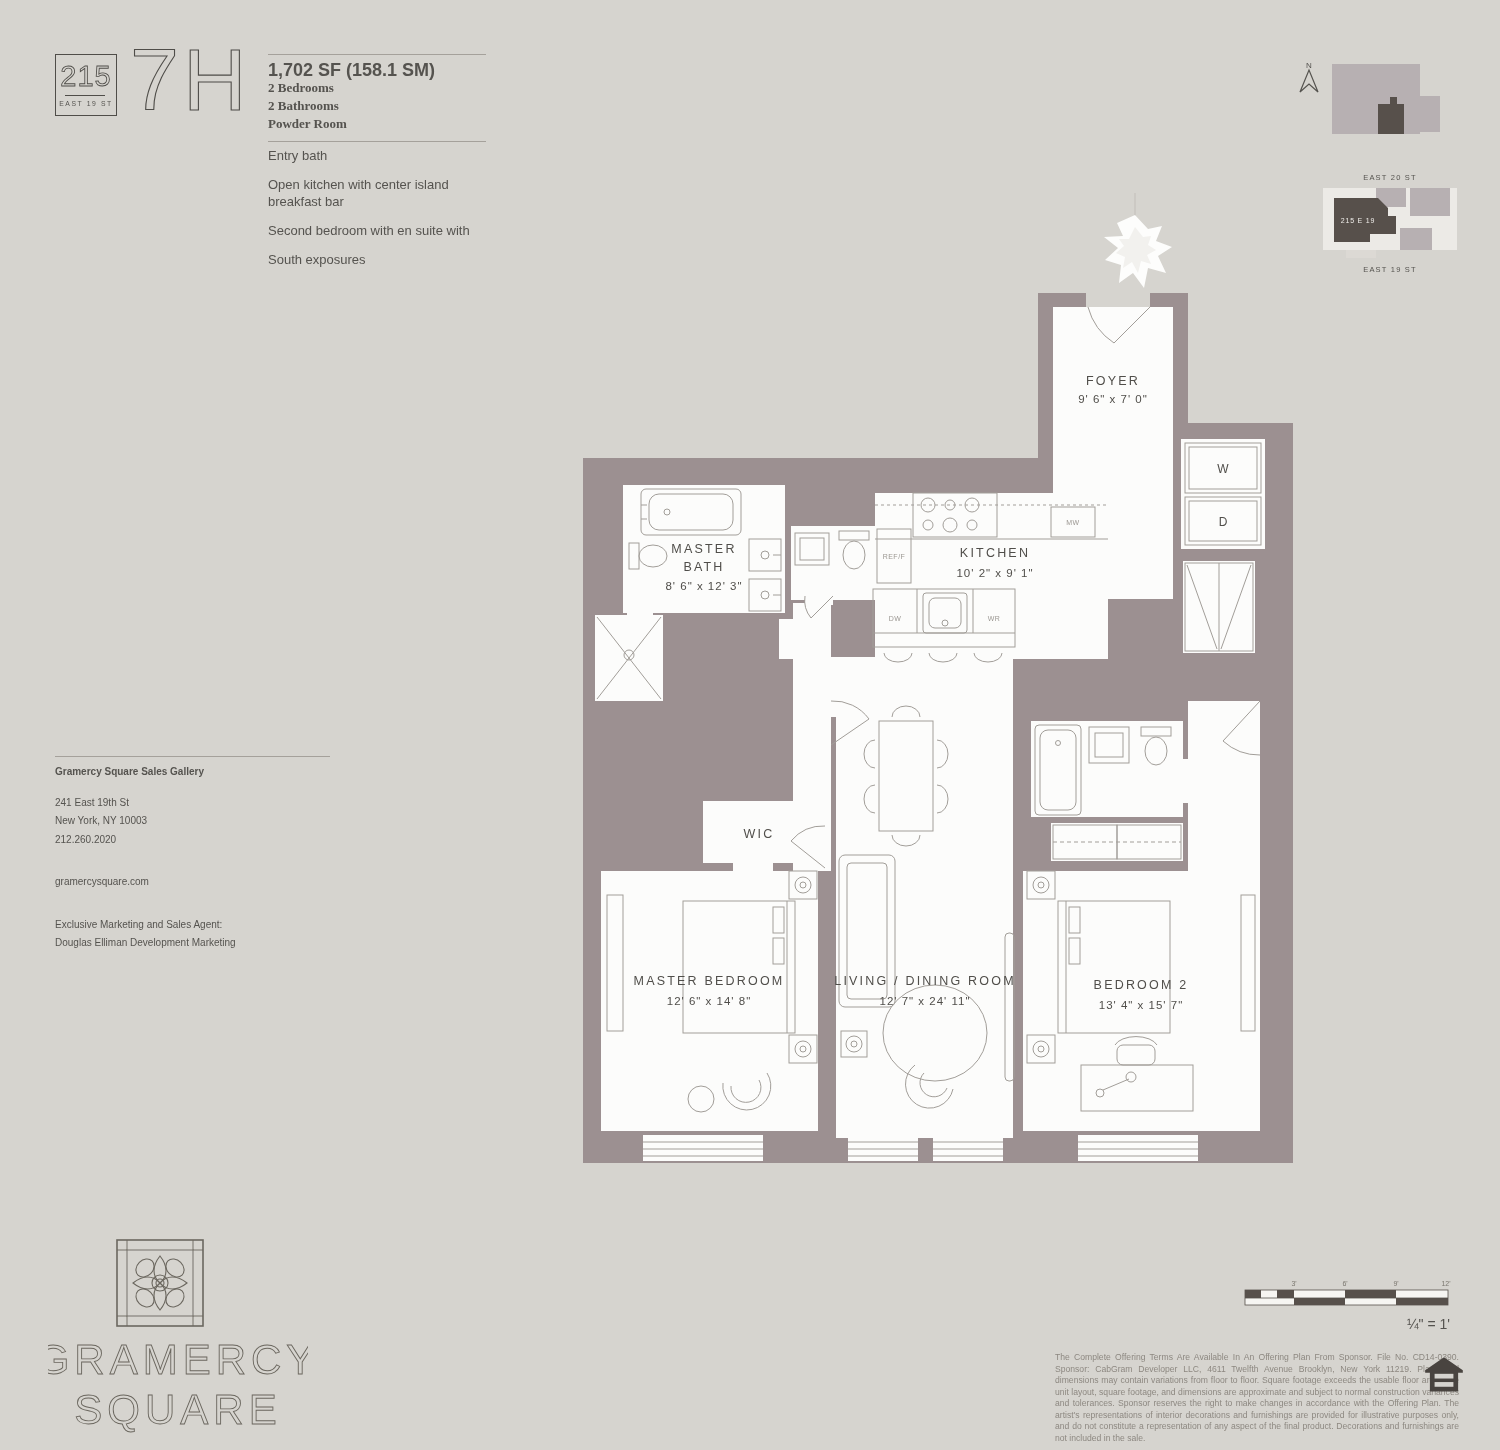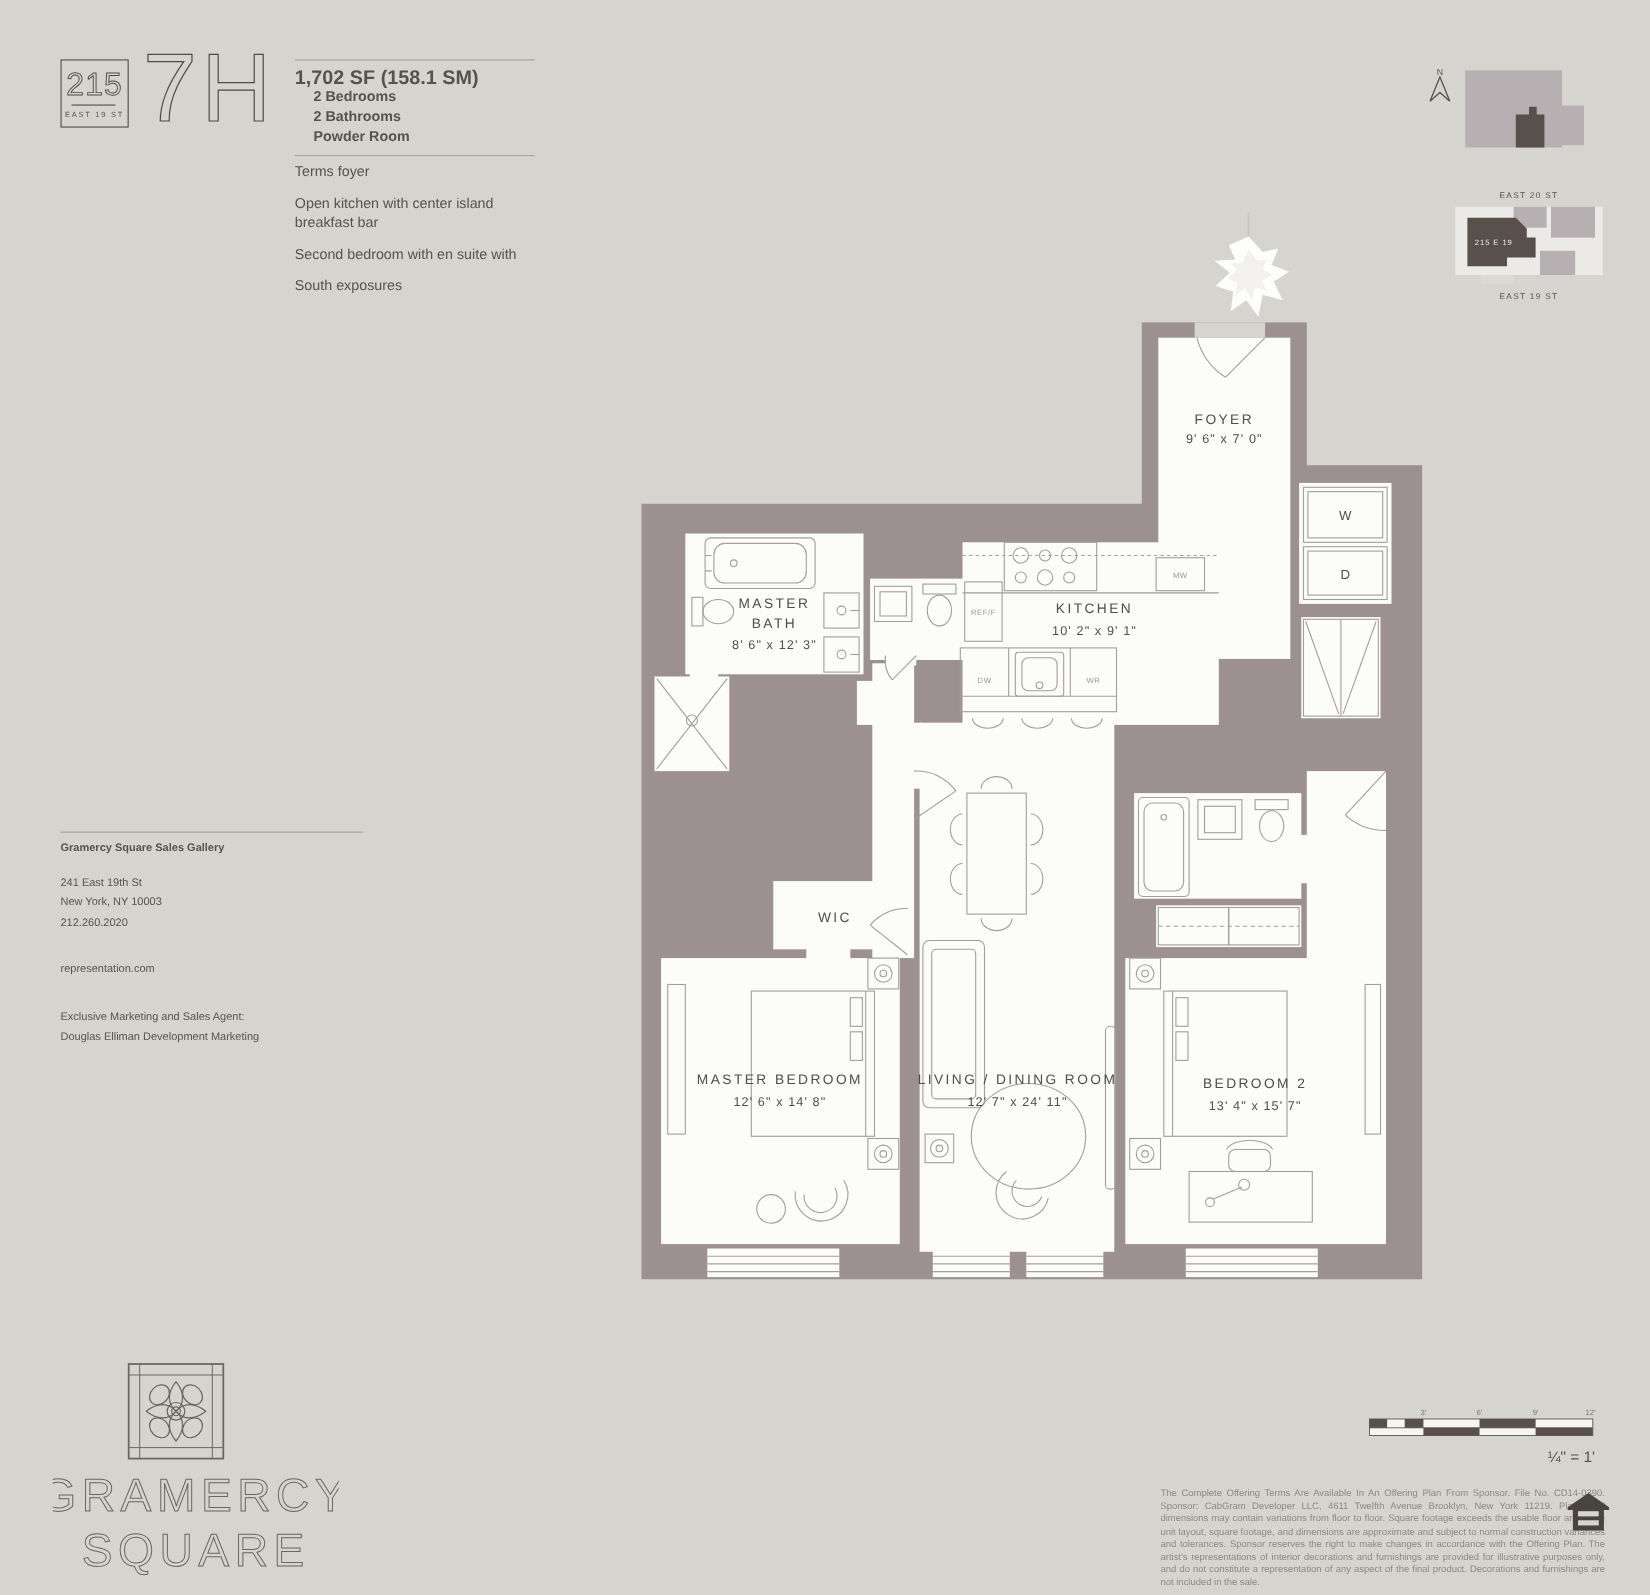--- a/index.html
+++ b/index.html
@@ -39,29 +39,29 @@
   <div class="abs" style="left:9px;top:40px;width:40px;height:1px;background:#4f4d49;"></div>
   <div class="addr-street">EAST 19 ST</div>
 </div>
 
 <svg class="abs" style="left:130px;top:46px;" width="110" height="75">
   <text x="0" y="64" style="font-size:88px;letter-spacing:4px;font-family:'Liberation Sans',sans-serif" fill="none" stroke="#4f4d49" stroke-width="1.1">7H</text>
 </svg>
 
 <div class="abs rule" style="left:268px;top:54px;width:218px;"></div>
 <div class="abs area" style="left:268px;top:61px;">1,702 SF (158.1 SM)</div>
-<div class="abs specs" style="left:285px;top:79px;">
+<div class="abs specs" style="left:268px;top:79px;font-family:Liberation Serif, serif;">
   <div>2 Bedrooms</div>
   <div>2 Bathrooms</div>
   <div>Powder Room</div>
 </div>
 
 <div class="abs rule" style="left:268px;top:141px;width:218px;"></div>
 <div class="abs features" style="left:268px;top:147px;">
-  <div>Terms foyer</div>
+  <div>Entry bath</div>
   <div>Open kitchen with center island breakfast bar</div>
   <div>Second bedroom with en suite with</div>
   <div>South exposures</div>
 </div>
 
 <svg class="abs" style="left:1296px;top:56px;" width="150" height="100">
   <text x="13" y="12" style="font-size:8px" fill="#55534f" text-anchor="middle">N</text>
   <path d="M4,36 L13,14 L22,36 L13,28 Z" fill="none" stroke="#55534f" stroke-width="1.2"></path>
   <rect x="36" y="8" width="88" height="70" fill="#b7b0b2"></rect>
   <rect x="124" y="40" width="20" height="36" fill="#b7b0b2"></rect>
@@ -269,21 +269,21 @@
 
 <div class="abs rule" style="left:55px;top:756px;width:275px;"></div>
 <div class="abs contact" style="left:55px;top:763px;">
   <div class="b">Gramercy Square Sales Gallery</div>
   <div class="gap"></div>
   <div>241 East 19th St</div>
   <div>New York, NY 10003</div>
   <div>212.260.2020</div>
   <div class="gap"></div>
     <div class="gap"></div>
-  <div>representation.com</div>
+  <div>gramercysquare.com</div>
   <div class="gap"></div>
     <div class="gap"></div>
   <div>Exclusive Marketing and Sales Agent:</div>
   <div>Douglas Elliman Development Marketing</div>
 </div>
 
 <svg class="abs" style="left:95px;top:1238px;" width="130" height="200" viewBox="0 0 130 200">
   <g stroke="#6b675f" fill="none" stroke-width="1.6">
     <rect x="22" y="2" width="86" height="86"></rect>
     <rect x="32" y="12" width="66" height="66" stroke-width="0.9"></rect>

